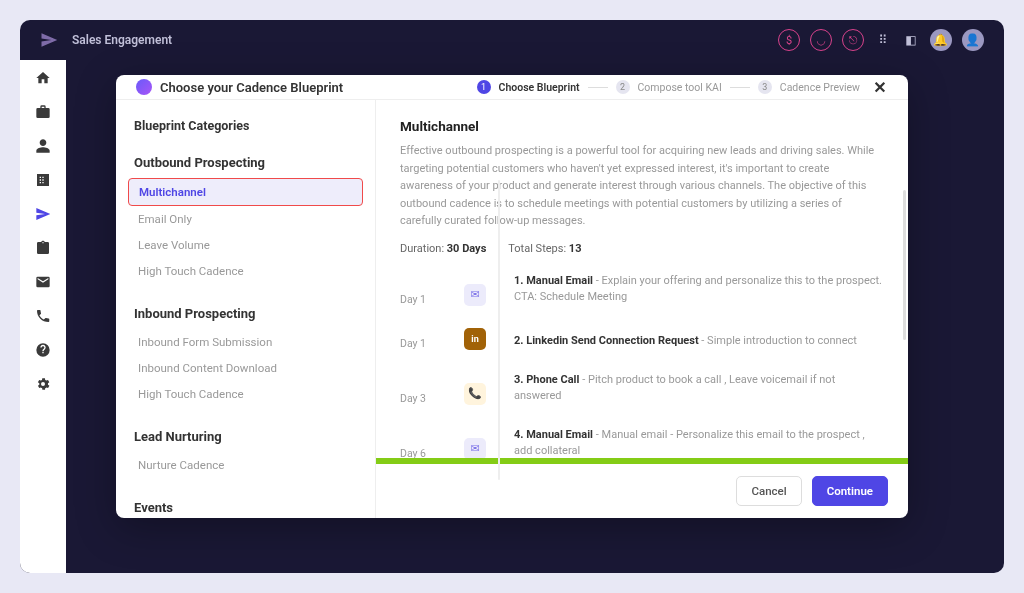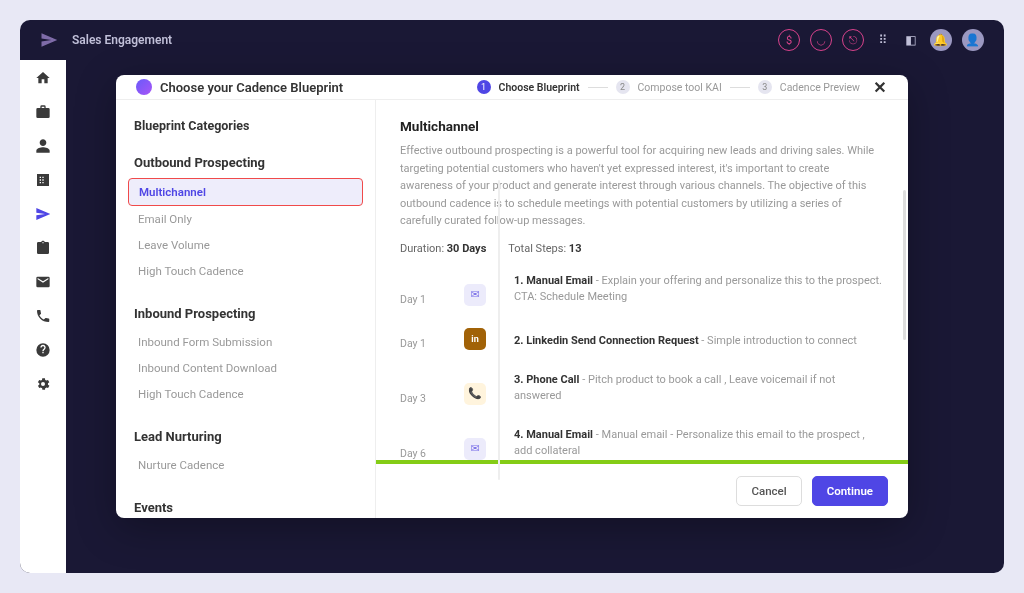--- a/index.html
+++ b/index.html
@@ -41,21 +41,21 @@
   .rp-meta b { color:#333; }
   .timeline { position: relative; }
   .dayrow { display: flex; align-items: flex-end; gap: 28px; margin-bottom: 22px; }
   .daylabel { width: 36px; font-size: 10.5px; color: #999; padding-top: 4px; flex-shrink: 0; }
   .step-icon { width: 22px; height: 22px; border-radius: 5px; display: flex; align-items: center; justify-content: center; flex-shrink: 0; font-size: 11px; }
   .step-icon.email { background: #ecebfb; color: #7a6fe8; }
   .step-icon.linkedin { background: #a16207; color: #fff; font-weight: 700; font-size: 9px; }
   .step-icon.phone { background: #fff4dd; color: #e5a43a; }
   .step-text { font-size: 11px; color: #999; line-height: 1.5; }
   .step-text .st-title { font-weight: 700; color: #333; margin-top: 48px; }
-  .modal-footer { display: flex; justify-content: flex-end; gap: 10px; padding: 12px 20px; border-top: 4px solid #84cc16; }
+  .modal-footer { display: flex; justify-content: flex-end; gap: 10px; padding: 12px 20px; border-top: 6px solid #84cc16; }
   .btn { font-size: 11.5px; padding: 7px 14px; border-radius: 5px; cursor: pointer; border: 1px solid #ddd; background: #fff; color: #555; font-weight: 500; }
   .btn.primary { background: #4f46e5; border-color: #4f46e5; color: #fff; font-weight: 600; }
   .scrollhint { position: absolute; right: 2px; top: 90px; width: 3px; height: 150px; background: #ddd; border-radius: 3px; }
   .scrollhint2 { position: absolute; left: 382px; top: 105px; width: 2px; height: 300px; background: #eee; border-radius: 3px; }
 </style>
 </head>
 <body>
 
 <div class="app-frame">
 

